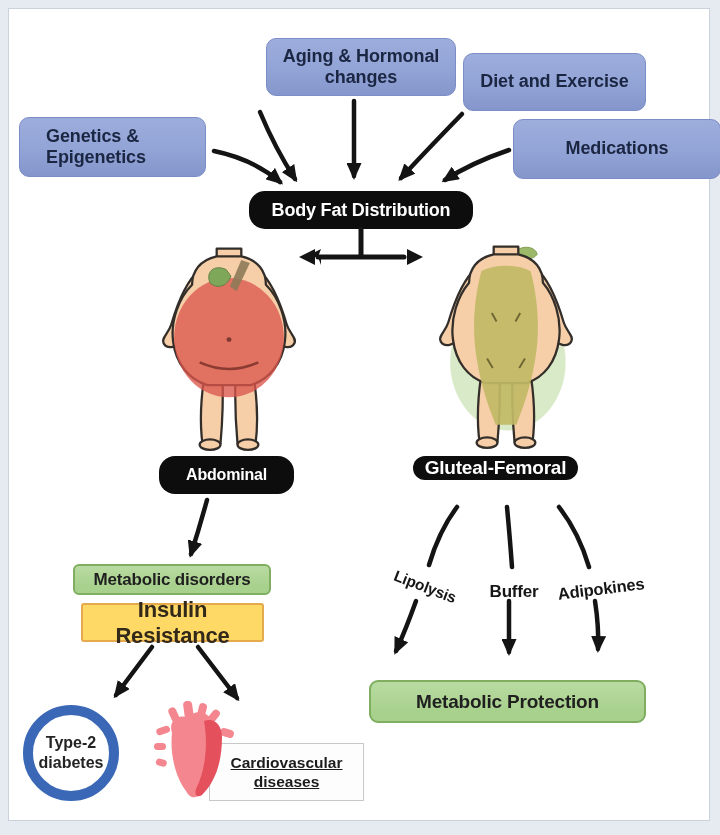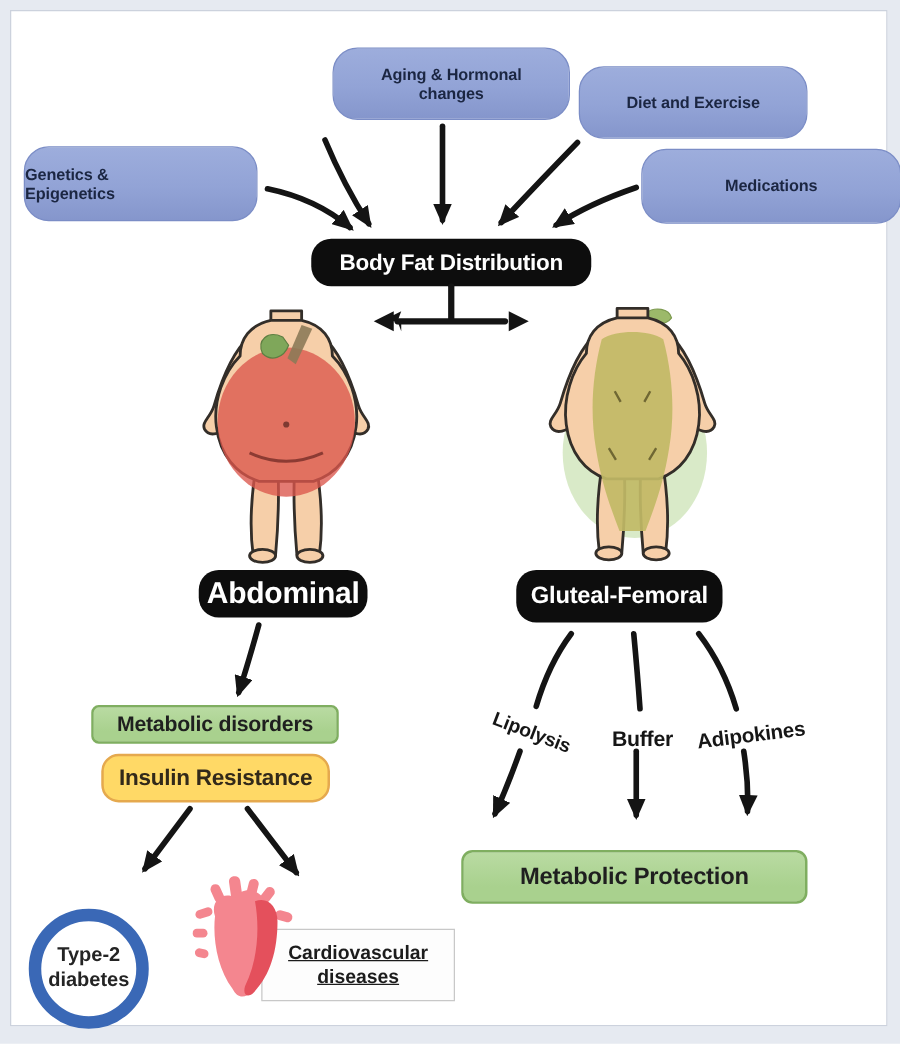--- a/index.html
+++ b/index.html
@@ -11,50 +11,50 @@
   .panel{
     position:absolute;left:8px;top:8px;width:702px;height:813px;
     background:var(--panel-bg,#ffffff);
     border:1px solid #ccd2dd;
     box-sizing:border-box;
   }
   .abs{position:absolute;box-sizing:border-box;}
   .factor-box{
     background:linear-gradient(180deg,#9daddc 0%,var(--factor-fill,#92a3d6) 55%,#8596cc 100%);
     border:1.5px solid var(--factor-border,#7b8dc6);
-    border-radius:20px;
+    border-radius:10px;
     color:var(--factor-text,#1b2642);
-    font-weight:bold;font-size:13px;line-height:1.18;
+    font-weight:bold;font-size:18px;line-height:1.18;
     display:flex;align-items:center;justify-content:center;text-align:center;
     letter-spacing:-0.1px;
   }
-  .factor-box.left-align{justify-content:flex-start;text-align:left;}
+  .factor-box.left-align{justify-content:flex-start;text-align:left;padding-left:26px;}
   .black-box{
     background:var(--black-box,#0d0d0d);
     color:var(--black-box-text,#ffffff);
     border-radius:16px;
     font-weight:bold;font-size:18px;
     display:flex;align-items:center;justify-content:center;text-align:center;
     letter-spacing:-0.2px;
   }
   .green-box{
     background:linear-gradient(180deg,#b9dba2 0%,var(--green-fill,#a9d18e) 70%);
     border:2px solid var(--green-border,#7fae60);
     border-radius:6px;
     color:var(--text-dark,#1f1f1f);
     font-weight:bold;
     display:flex;align-items:center;justify-content:center;
     letter-spacing:-0.2px;
   }
   .yellow-box{
     background:var(--yellow-fill,#ffd966);
     border:2px solid var(--yellow-border,#e5a94e);
-    border-radius:14px;
+    border-radius:3px;
     color:#32291a;
-    font-weight:bold;font-size:18px;
+    font-weight:bold;font-size:22px;
     display:flex;align-items:center;justify-content:center;text-align:center;
     letter-spacing:-0.2px;
   }
   .mech-label{
     position:absolute;
     color:#161616;font-weight:bold;font-size:15.5px;white-space:nowrap;
     transform-origin:center;letter-spacing:-0.2px;
   }
   .diabetes-circle{
     border:10px solid var(--diabetes-ring,#3a68b6);
@@ -120,29 +120,29 @@
       <path d="M50,128 C45,158 44,184 47,206 L66,206 C68,184 69,156 68,132 Z"></path>
       <path d="M100,128 C105,158 106,184 103,206 L84,206 C82,184 81,156 82,132 Z"></path>
       <ellipse cx="55" cy="207" rx="11" ry="5.5"></ellipse>
       <ellipse cx="95" cy="207" rx="11" ry="5.5"></ellipse>
       <path d="M62,8 C44,12 36,24 36,38 C24,52 16,76 19,98 C22,122 35,138 53,144 L97,144 C115,138 128,122 131,98 C134,76 126,52 114,38 C114,24 106,12 88,8 Z"></path>
     </g>
     <path d="M49,26 C61,18 89,18 101,26 C109,56 111,88 106,118 C101,150 92,172 86,188 L64,188 C58,172 49,150 44,118 C39,88 41,56 49,26 Z" fill="#c1ba66" opacity="0.92"></path>
     <path d="M60,70 l5,9 M90,70 l-5,9 M55,118 l6,10 M95,118 l-6,10" stroke="#6f6733" stroke-width="2" fill="none"></path>
   </svg>
 
-  <div class="abs black-box" style="left:150px;top:447px;width:135px;height:38px;font-size:24px;">Abdominal</div>
+  <div class="abs black-box" style="left:150px;top:447px;width:135px;height:38px;font-size:16px;">Abdominal</div>
 
-  <div class="abs black-box" style="left:404px;top:447px;width:165px;height:42px;font-size:19px;">Gluteal-Femoral</div>
+  <div class="abs black-box" style="left:404px;top:447px;width:165px;height:24px;font-size:19px;">Gluteal-Femoral</div>
 
   <div class="abs green-box" style="left:64px;top:555px;width:198px;height:31px;font-size:17px;">Metabolic disorders</div>
 
   <div class="abs yellow-box" style="left:72px;top:594px;width:183px;height:39px;">Insulin Resistance</div>
 
-  <div class="abs diabetes-circle" style="left:14px;top:718px;width:96px;height:96px;">
+  <div class="abs diabetes-circle" style="left:14px;top:696px;width:96px;height:96px;">
     <span>Type-2</span>
     <span>diabetes</span>
   </div>
 
   <div class="abs cardio-box" style="left:200px;top:734px;width:155px;height:58px;">Cardiovascular diseases</div>
 
   <svg class="abs" style="left:145px;top:690px;" width="85" height="110" viewBox="0 0 85 110">
     <g fill="#f4868f">
       <rect x="30" y="2" width="9" height="20" rx="4" transform="rotate(-8 34 12)"></rect>
       <rect x="44" y="4" width="8" height="16" rx="4" transform="rotate(14 48 12)"></rect>

